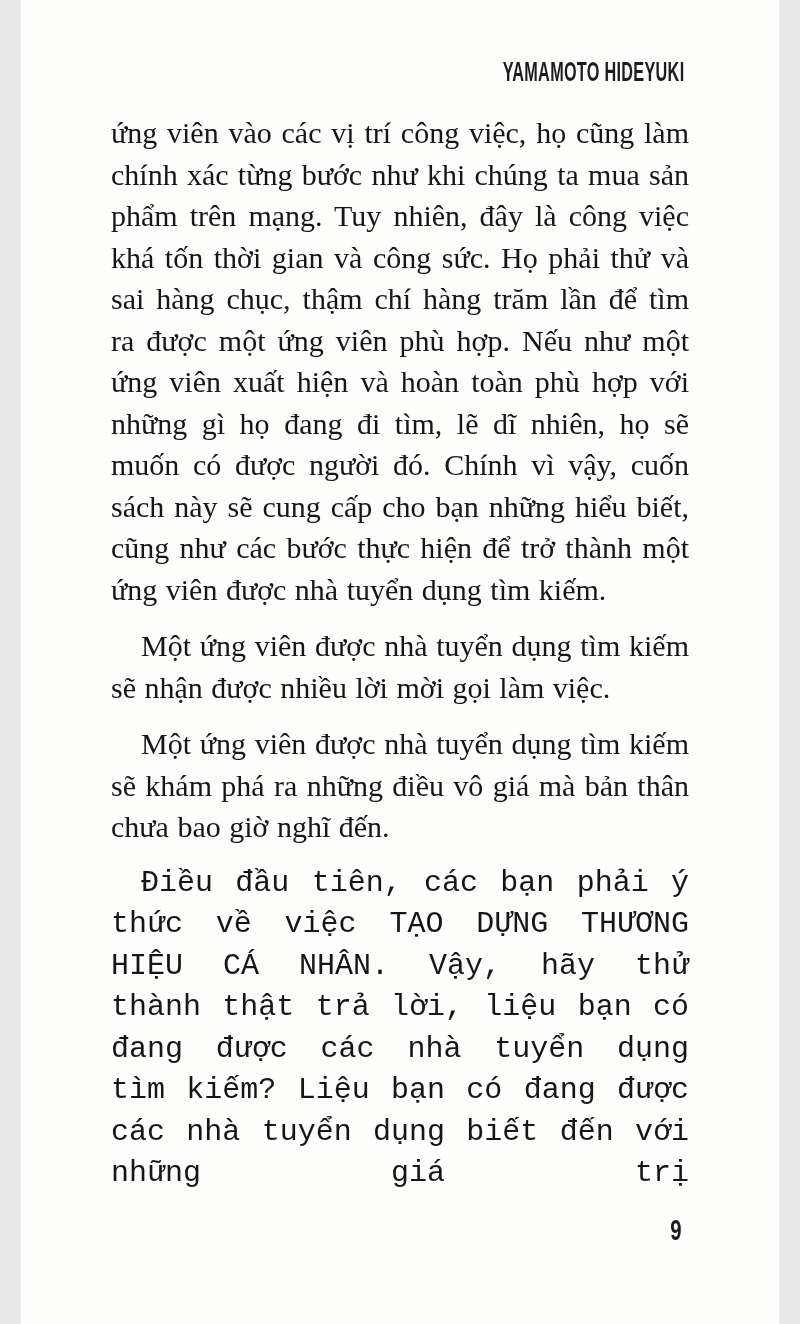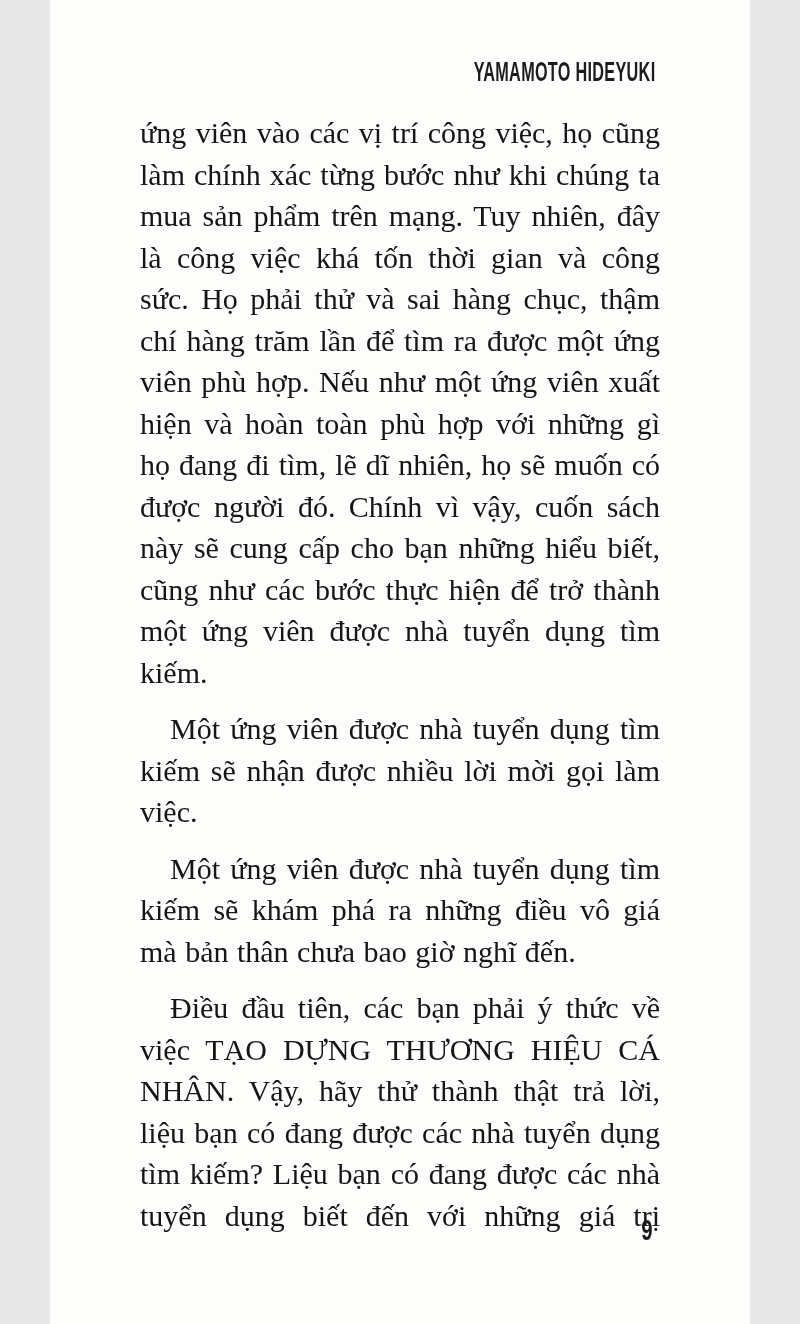--- a/index.html
+++ b/index.html
@@ -2,21 +2,21 @@
 <html><head>
 <meta charset="utf-8">
 <style>
   html, body {
     margin: 0;
     padding: 0;
     background: #e8e8e8;
   }
   .page {
     position: relative;
-    width: 700px;
+    width: 758px;
     height: 1324px;
     margin: 0 auto;
     background: #fdfdfc;
     color: #1a1a1a;
     overflow: hidden;
   }
   .running-head {
     position: absolute;
     top: 58px;
     right: 95px;
@@ -44,20 +44,21 @@
   .body-text p {
     margin: 0 0 15px 0;
     text-indent: 30px;
     word-spacing: 1px;
   }
   .body-text p.no-indent {
     text-indent: 0;
   }
   .body-text p.justify-last {
     text-align-last: justify;
+    font-family: Liberation Mono, monospace;
   }
   .page-number {
     position: absolute;
     top: 1214px;
     right: 97px;
     font-family: "Liberation Sans", sans-serif;
     font-weight: 700;
     font-size: 30px;
     line-height: 32px;
     transform: scaleX(0.68);

